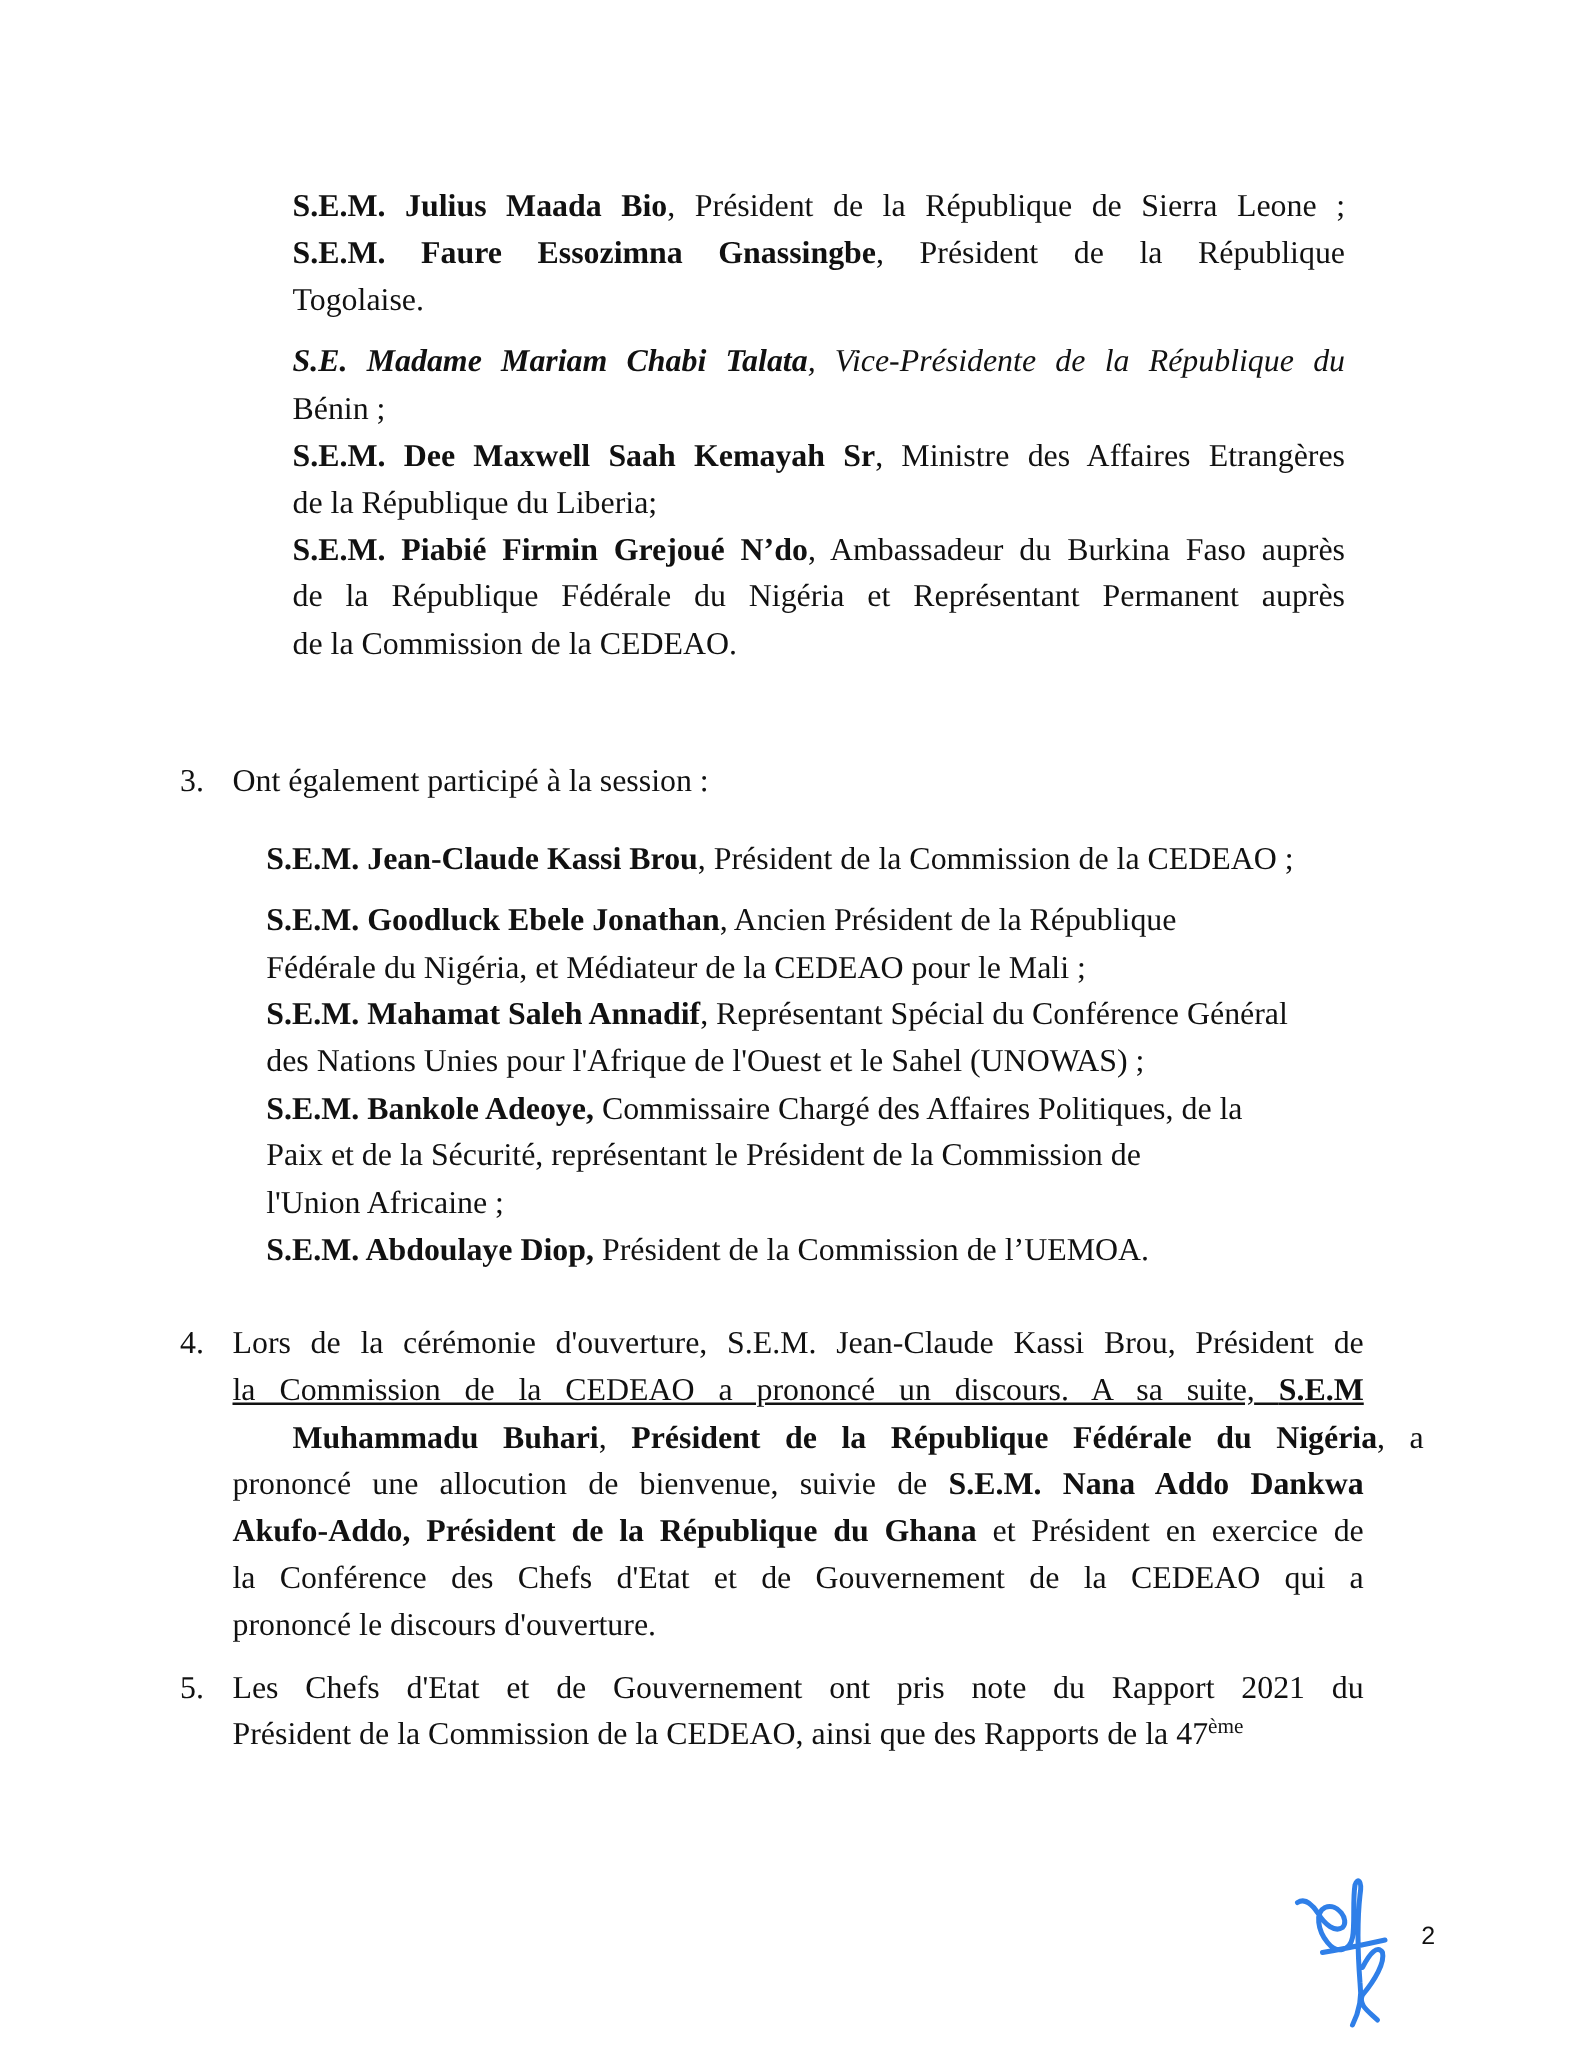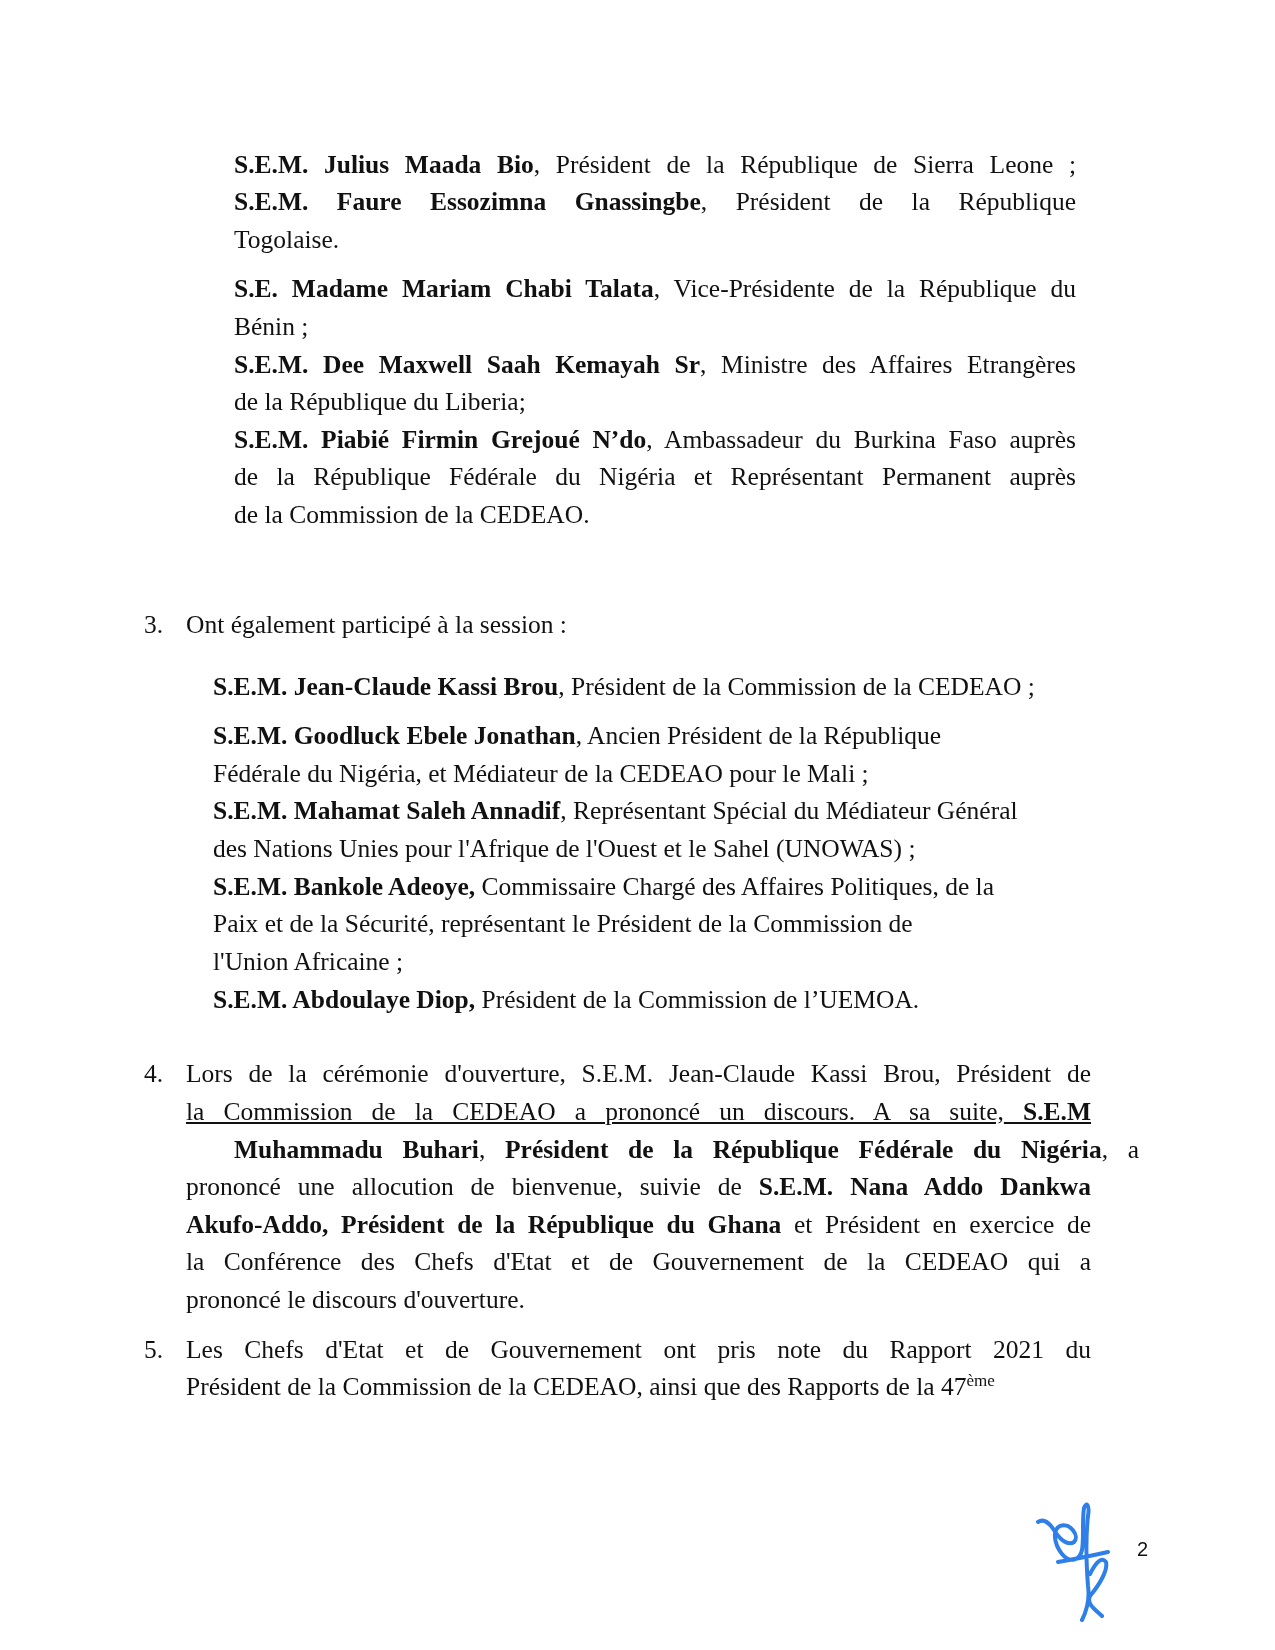--- a/index.html
+++ b/index.html
@@ -17,36 +17,36 @@
 </style>
 </head>
 <body>
 
 <div class="page">
 
   <div class="line just" style="left:234px;top:146px;width:842px;"><b>S.E.M. Julius Maada Bio</b><span>, Président de la République de Sierra Leone ;</span></div>
   <div class="line just" style="left:234px;top:183px;width:842px;"><b>S.E.M. Faure Essozimna Gnassingbe</b><span>, Président de la République</span></div>
   <div class="line" style="left:234px;top:221px;">Togolaise.</div>
 
-  <div class="line just" style="left:234px;top:270px;width:842px;"><b>S.E. Madame Mariam Chabi Talata</b><span>, Vice-Présidente de la République du</span></div>
+  <div class="line just" style="left:234px;top:270px;width:842px;font-style:italic;"><b>S.E. Madame Mariam Chabi Talata</b><span>, Vice-Présidente de la République du</span></div>
   <div class="line" style="left:234px;top:308px;">Bénin ;</div>
   <div class="line just" style="left:234px;top:346px;width:842px;"><b>S.E.M. Dee Maxwell Saah Kemayah Sr</b><span>, Ministre des Affaires Etrangères</span></div>
   <div class="line" style="left:234px;top:383px;">de la République du Liberia;</div>
   <div class="line just" style="left:234px;top:421px;width:842px;"><b>S.E.M. Piabié Firmin Grejoué N’do</b><span>, Ambassadeur du Burkina Faso auprès</span></div>
   <div class="line just" style="left:234px;top:458px;width:842px;">de la République Fédérale du Nigéria et Représentant Permanent auprès</div>
   <div class="line" style="left:234px;top:496px;">de la Commission de la CEDEAO.</div>
 
   <div class="num" style="left:144px;top:606px;">3.</div>
   <div class="line" style="left:186px;top:606px;">Ont également participé à la session :</div>
 
   <div class="line" style="left:213px;top:668px;"><b>S.E.M. Jean-Claude Kassi Brou</b><span>, Président de la Commission de la CEDEAO ;</span></div>
 
   <div class="line" style="left:213px;top:755px;">Fédérale du Nigéria, et Médiateur de la CEDEAO pour le Mali ;</div>
   <div class="line" style="left:213px;top:717px;"><b>S.E.M. Goodluck Ebele Jonathan</b><span>, Ancien Président de la République</span></div>
-  <div class="line" style="left:213px;top:792px;"><b>S.E.M. Mahamat Saleh Annadif</b><span>, Représentant Spécial du Médiateur Général</span></div>
+  <div class="line" style="left:213px;top:792px;"><b>S.E.M. Mahamat Saleh Annadif</b><span>, Représentant Spécial du Conférence Général</span></div>
   <div class="line" style="left:213px;top:830px;">des Nations Unies pour l'Afrique de l'Ouest et le Sahel (UNOWAS) ;</div>
   <div class="line" style="left:213px;top:868px;"><b>S.E.M. Bankole Adeoye,</b><span> Commissaire Chargé des Affaires Politiques, de la</span></div>
   <div class="line" style="left:213px;top:905px;">Paix et de la Sécurité, représentant le Président de la Commission de</div>
   <div class="line" style="left:213px;top:943px;">l'Union Africaine ;</div>
   <div class="line" style="left:213px;top:981px;"><b>S.E.M. Abdoulaye Diop,</b><span> Président de la Commission de l’UEMOA.</span></div>
 
   <div class="num" style="left:144px;top:1055px;">4.</div>
   <div class="line just" style="left:186px;top:1055px;width:905px;">Lors de la cérémonie d'ouverture, S.E.M. Jean-Claude Kassi Brou, Président de</div>
   <div class="line just" style="left:186px;top:1093px;width:905px;text-decoration:underline;"><span>la Commission de la CEDEAO a prononcé un discours. A sa suite,</span> <b>S.E.M</b></div>
   <div class="line just" style="left:186px;top:1131px;width:905px;margin-left:48px;"><b>Muhammadu Buhari</b><span>,</span> <b>Président de la République Fédérale du Nigéria</b><span>, a</span></div>

